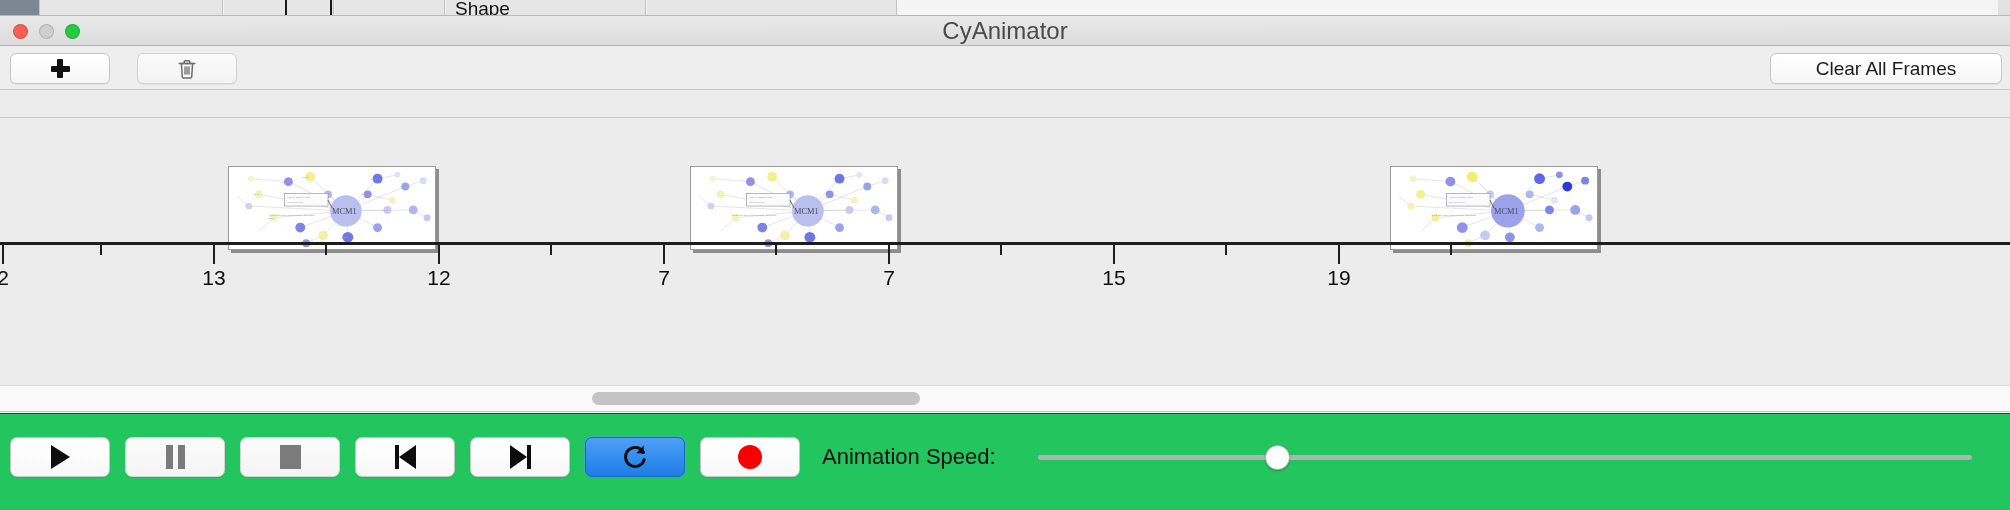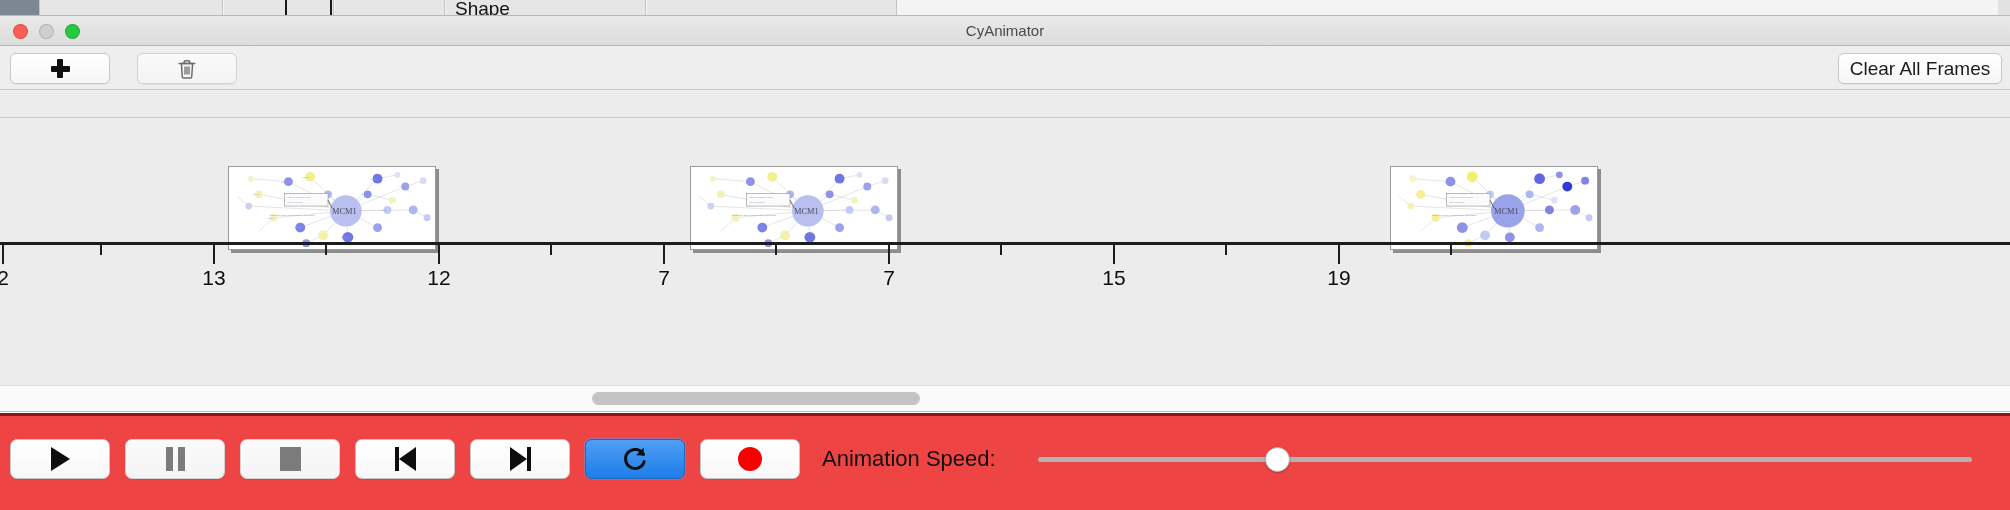--- a/index.html
+++ b/index.html
@@ -49,21 +49,21 @@
   .light {
     width: 15px; height: 15px; border-radius: 50%;
     border: 1px solid rgba(0,0,0,0.14);
   }
   .light.red    { background: #fa5e55; }
   .light.yellow { background: #cfcfcf; }
   .light.green  { background: #27c93f; }
   .win-title {
     position: absolute; left: 0; top: 0; width: 2010px;
     line-height: 30px; text-align: center;
-    font-size: 15px; color: #4a4a4a;
+    font-size: 24px; color: #4a4a4a;
   }
 
   
   .toolbar {
     position: absolute; left: 0; top: 46px;
     width: 2010px; height: 44px;
     background: #eeeeee;
     border-bottom: 1px solid #c8c8c8;
   }
   .btn {
@@ -77,21 +77,21 @@
     cursor: default;
     user-select: none;
   }
   .btn.flat {
     background: linear-gradient(to bottom, #fafafa 0%, #f3f3f3 100%);
     border-color: #d2d2d2;
     color: #7a7a7a;
   }
   #add-frame-button   { left: 10px;  top: 7px; width: 100px; height: 31px; }
   #delete-frame-button{ left: 137px; top: 7px; width: 100px; height: 31px; }
-  #clear-all-frames-button { right: 8px; top: 7px; width: 164px; height: 31px; }
+  #clear-all-frames-button { right: 8px; top: 7px; width: 232px; height: 31px; }
 
   .plus-icon {
     position: relative; width: 19px; height: 19px;
   }
   .plus-icon::before, .plus-icon::after {
     content: ""; position: absolute; background: #111; border-radius: 1px;
   }
   .plus-icon::before { left: 0; top: 6.5px; width: 19px; height: 6px; }
   .plus-icon::after  { top: 0; left: 6.5px; height: 19px; width: 6px; }
 
@@ -149,22 +149,22 @@
   }
   .hscroll-thumb {
     position: absolute; top: 6px; height: 13px;
     background: #c4c4c4; border-radius: 7px;
   }
 
   
   .controlbar {
     position: absolute; left: 0; top: 413px;
     width: 2010px; height: 97px;
-    background: #ef4444;
-    border-top: 3px solid #7f1d1d;
+    background: #22c55e;
+    border-top: 1px solid #7f1d1d;
   }
   .ctl-btn {
     position: absolute; top: 23px;
     height: 40px;
     border-radius: 7px;
     border: 1px solid #c5c5c5;
     background: linear-gradient(to bottom, #ffffff 0%, #fcfcfc 45%, #f7f7f7 100%);
     box-shadow: 0 1px 1px rgba(0,0,0,0.06);
     display: flex; align-items: center; justify-content: center;
     cursor: default; user-select: none;

